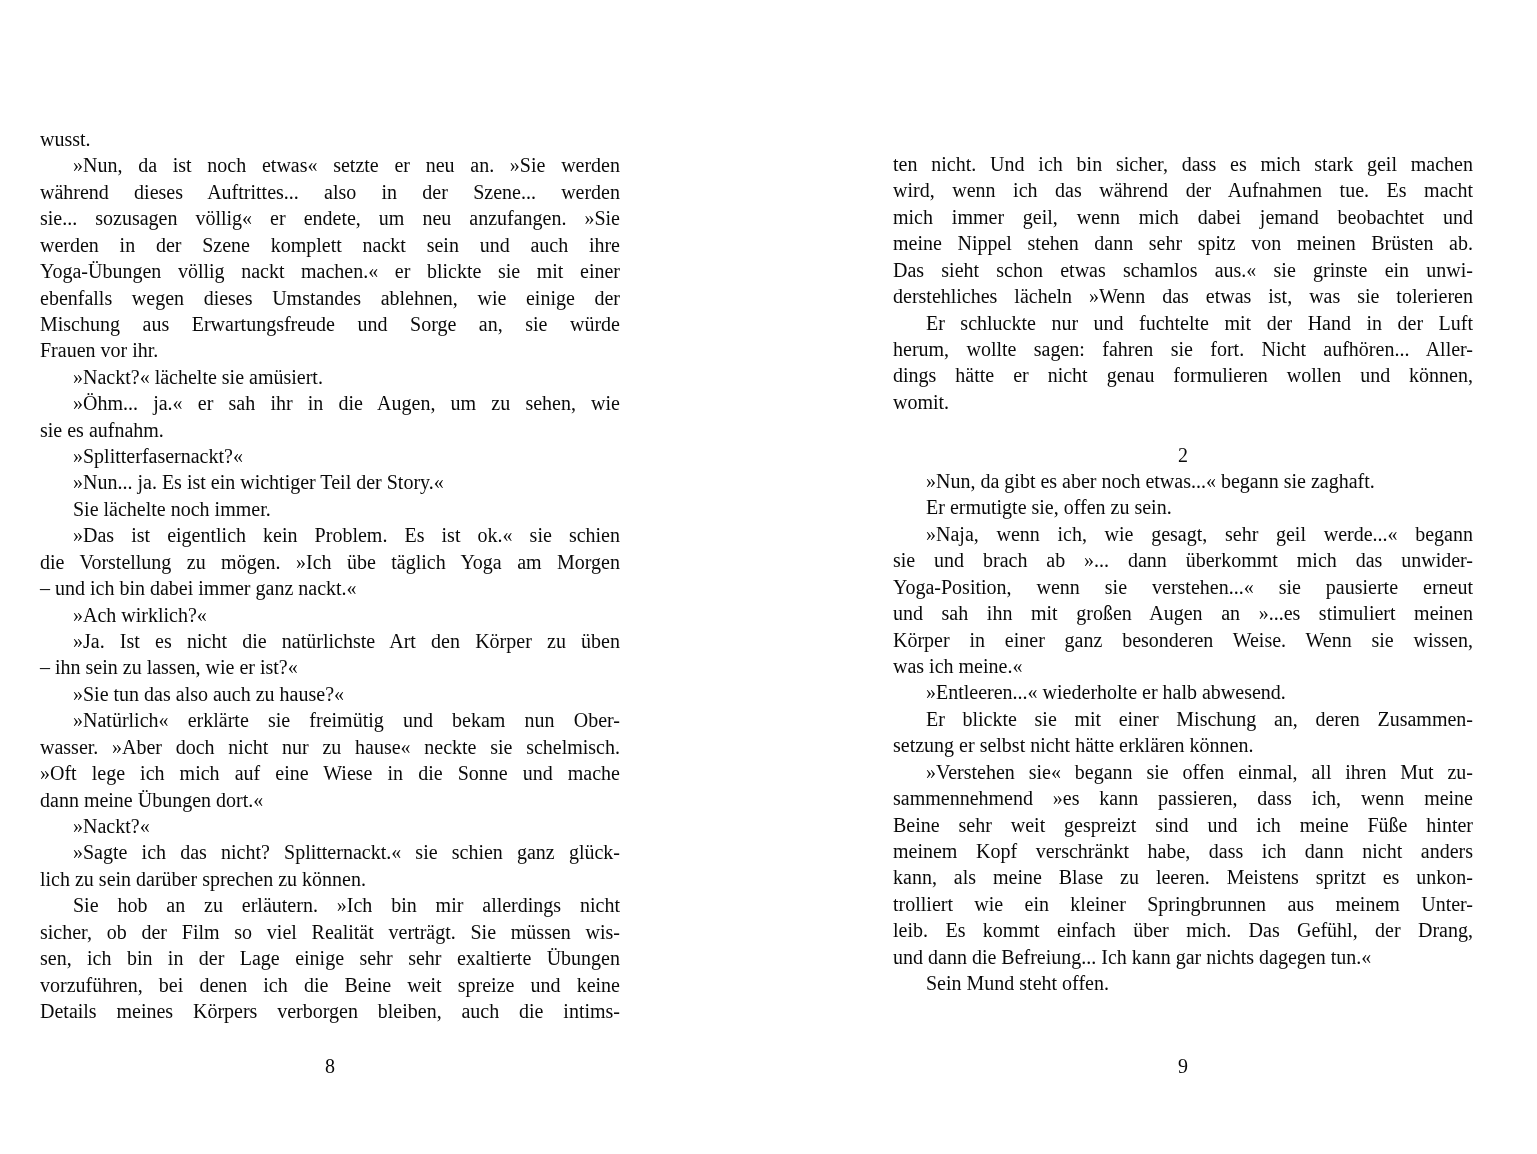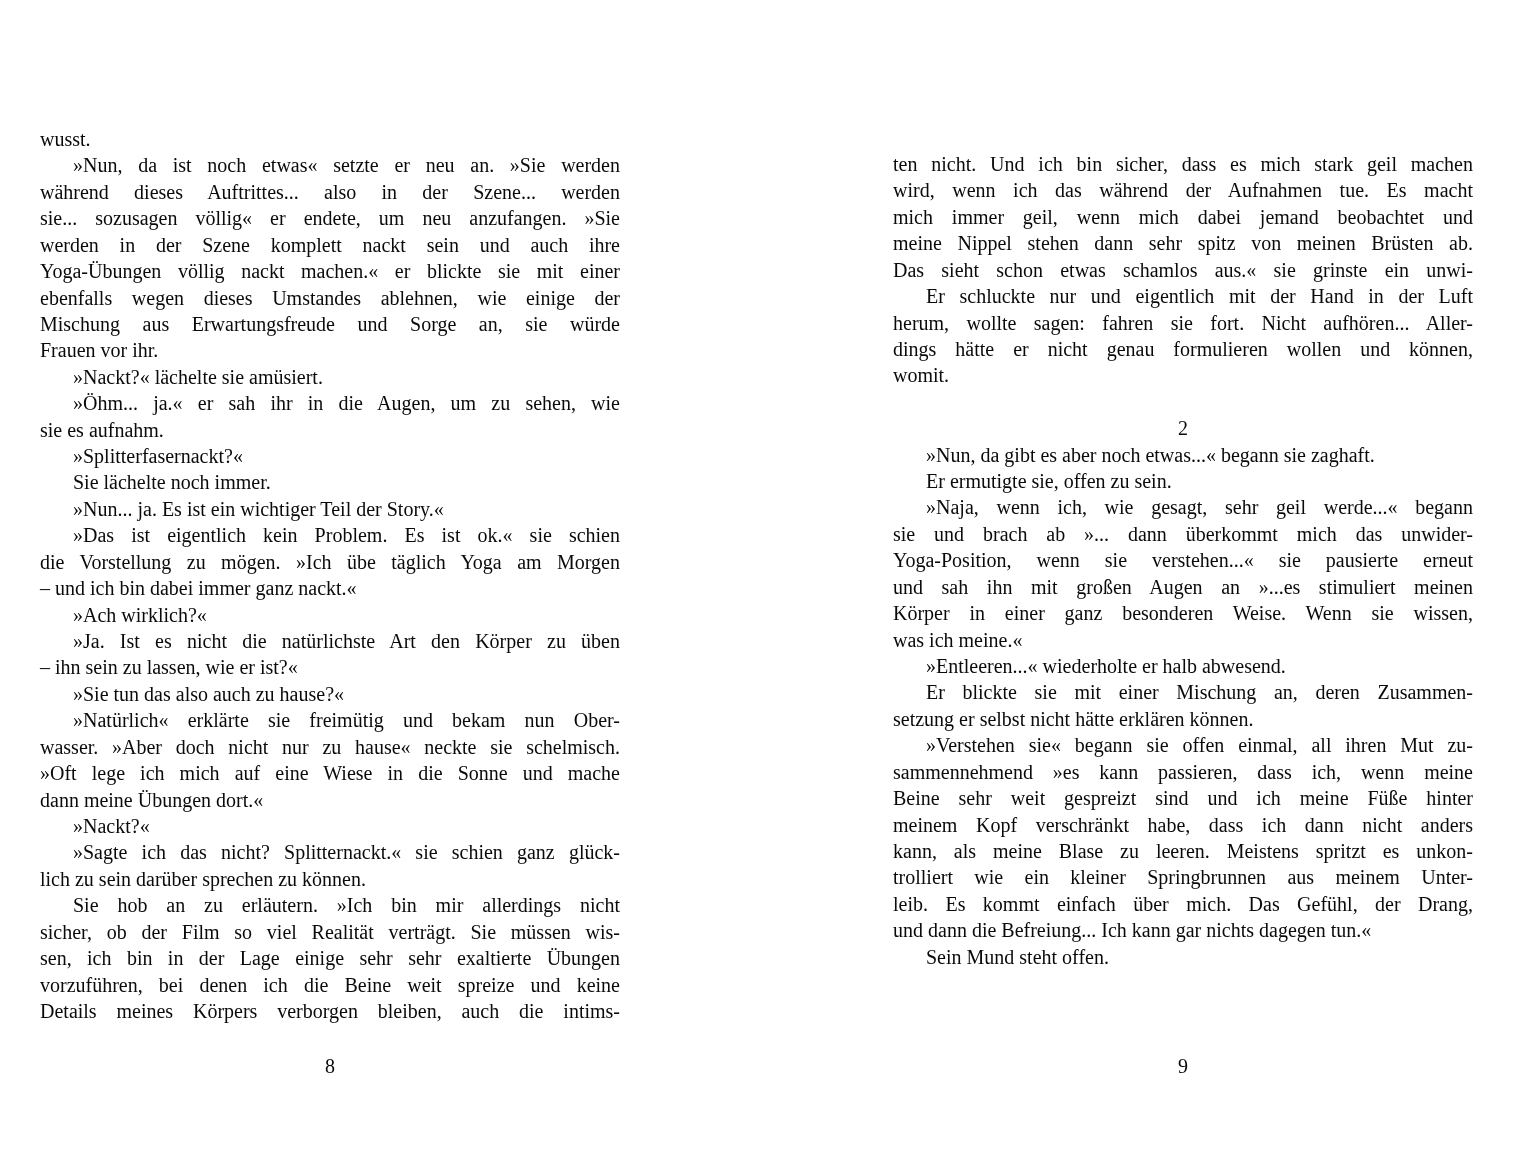--- a/index.html
+++ b/index.html
@@ -53,22 +53,22 @@
       <div class="ln">sie... sozusagen völlig« er endete, um neu anzufangen. »Sie</div>
       <div class="ln">werden in der Szene komplett nackt sein und auch ihre</div>
       <div class="ln">Yoga-Übungen völlig nackt machen.« er blickte sie mit einer</div>
       <div class="ln">ebenfalls wegen dieses Umstandes ablehnen, wie einige der</div>
       <div class="ln">Mischung aus Erwartungsfreude und Sorge an, sie würde</div>
       <div class="ln end">Frauen vor ihr.</div>
       <div class="ln end ind">»Nackt?« lächelte sie amüsiert.</div>
       <div class="ln ind">»Öhm... ja.« er sah ihr in die Augen, um zu sehen, wie</div>
       <div class="ln end">sie es aufnahm.</div>
       <div class="ln end ind">»Splitterfasernackt?«</div>
+      <div class="ln end ind">»Nun... ja. Es ist ein wichtiger Teil der Story.«</div>
       <div class="ln end ind">Sie lächelte noch immer.</div>
-      <div class="ln end ind">»Nun... ja. Es ist ein wichtiger Teil der Story.«</div>
       <div class="ln ind">»Das ist eigentlich kein Problem. Es ist ok.« sie schien</div>
       <div class="ln">die Vorstellung zu mögen. »Ich übe täglich Yoga am Morgen</div>
       <div class="ln end">– und ich bin dabei immer ganz nackt.«</div>
       <div class="ln end ind">»Ach wirklich?«</div>
       <div class="ln ind">»Ja. Ist es nicht die natürlichste Art den Körper zu üben</div>
       <div class="ln end">– ihn sein zu lassen, wie er ist?«</div>
       <div class="ln end ind">»Sie tun das also auch zu hause?«</div>
       <div class="ln ind">»Natürlich« erklärte sie freimütig und bekam nun Ober-</div>
       <div class="ln">wasser. »Aber doch nicht nur zu hause« neckte sie schelmisch.</div>
       <div class="ln">»Oft lege ich mich auf eine Wiese in die Sonne und mache</div>
@@ -82,21 +82,22 @@
       <div class="ln">vorzuführen, bei denen ich die Beine weit spreize und keine</div>
       <div class="ln">Details meines Körpers verborgen bleiben, auch die intims-</div>
     </div>
 
   <div class="col right">
       <div class="ln">ten nicht. Und ich bin sicher, dass es mich stark geil machen</div>
       <div class="ln">wird, wenn ich das während der Aufnahmen tue. Es macht</div>
       <div class="ln">mich immer geil, wenn mich dabei jemand beobachtet und</div>
       <div class="ln">meine Nippel stehen dann sehr spitz von meinen Brüsten ab.</div>
       <div class="ln">Das sieht schon etwas schamlos aus.« sie grinste ein unwi-</div>
-      <div class="ln ind">Er schluckte nur und eigentlich mit der Hand in der Luft</div>
+      <div class="ln">derstehliches lächeln »Wenn das etwas ist, was sie tolerieren</div>
+      <div class="ln ind">Er schluckte nur und fuchtelte mit der Hand in der Luft</div>
       <div class="ln">herum, wollte sagen: fahren sie fort. Nicht aufhören... Aller-</div>
       <div class="ln">dings hätte er nicht genau formulieren wollen und können,</div>
       <div class="ln end">womit.</div>
       <div class="ln end">&nbsp;</div>
       <div class="ln center">2</div>
       <div class="ln end ind">»Nun, da gibt es aber noch etwas...« begann sie zaghaft.</div>
       <div class="ln end ind">Er ermutigte sie, offen zu sein.</div>
       <div class="ln ind">»Naja, wenn ich, wie gesagt, sehr geil werde...« begann</div>
       <div class="ln">sie und brach ab »... dann überkommt mich das unwider-</div>
       <div class="ln">Yoga-Position, wenn sie verstehen...« sie pausierte erneut</div>

